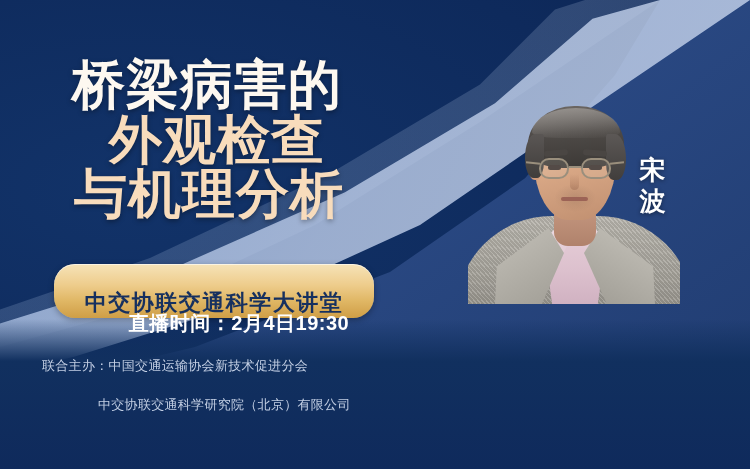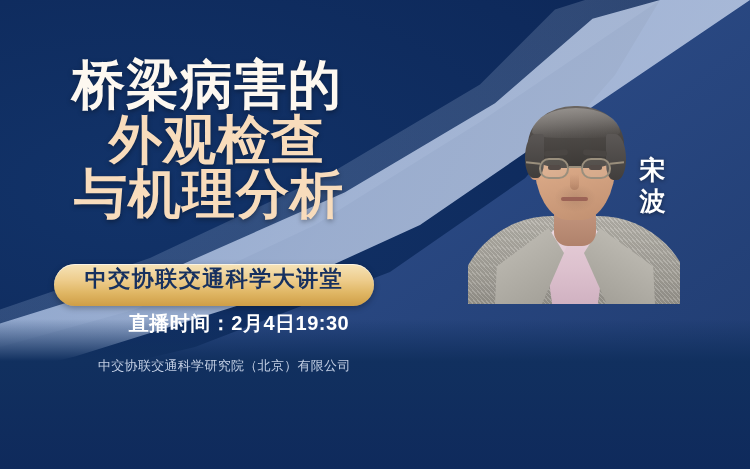--- a/index.html
+++ b/index.html
@@ -182,43 +182,43 @@
     line-height:1.03;
     text-shadow:0 2px 5px rgba(0,0,0,.35);
   }
   .title-line { display:block; font-size:53px; }
   .t1 { color:#fdf8f0; margin-left:-6px; }
   .t2 { color:#f8dcbc; margin-left:14px; }
   .t3 { color:#f8dcbc; margin-left:-2px; }
 
   .pill {
     position:absolute; left:54px; top:264px;
-    width:320px; height:42px;
+    width:320px; height:54px;
     border-radius:21px;
     background:linear-gradient(180deg,#f6e3b8 0%,#eecd8d 38%,#e0b765 68%,#cf9e46 100%);
     box-shadow:0 2px 6px rgba(0,0,0,.30), inset 0 1px 0 rgba(255,255,255,.6);
-    display:flex; align-items:flex-start; justify-content:center;
+    display:flex; align-items:flex-end; justify-content:center;
   }
   .pill-text {
     color:#16305f; font-size:22px; font-weight:700; letter-spacing:1.5px;
     white-space:nowrap;
   }
 
   .livetime {
     position:absolute; left:0; top:310px; width:430px;
     text-align:center;
     color:#ffffff; font-size:20px; font-weight:700; letter-spacing:.5px;margin-left:24px;
   }
 
   .organizers {
     position:absolute; left:42px; top:355px; width:400px;
     color:#c3cfe4; font-size:13px; line-height:1.75; letter-spacing:.3px;
   }
   .org-line { display:block; }
-  .org-line.indent { padding-left:56px; }
+  .org-line.indent { padding-left:56px;margin-top:16px; }
 
   .speaker-name {
     position:absolute; left:632px; top:155px;
     width:42px; text-align:center;
     color:#ffffff; font-size:26px; font-weight:700;
     line-height:1.18; letter-spacing:1px;
     text-shadow:0 1px 4px rgba(0,0,0,.45);
   }
   .sn-char { display:block; }
 
@@ -278,20 +278,21 @@
     <span class="title-line t3">与机理分析</span>
   </div>
 
   <div class="pill">
     <span class="pill-text">中交协联交通科学大讲堂</span>
   </div>
 
   <div class="livetime">直播时间：2月4日19:30</div>
 
   <div class="organizers">
+    <span class="org-line">联合主办：中国交通运输协会新技术促进分会</span>
     <span class="org-line indent">中交协联交通科学研究院（北京）有限公司</span>
   </div>
 
   <div class="speaker-name">
     <span class="sn-char">宋</span>
     <span class="sn-char">波</span>
   </div>
 
 
 </div>

